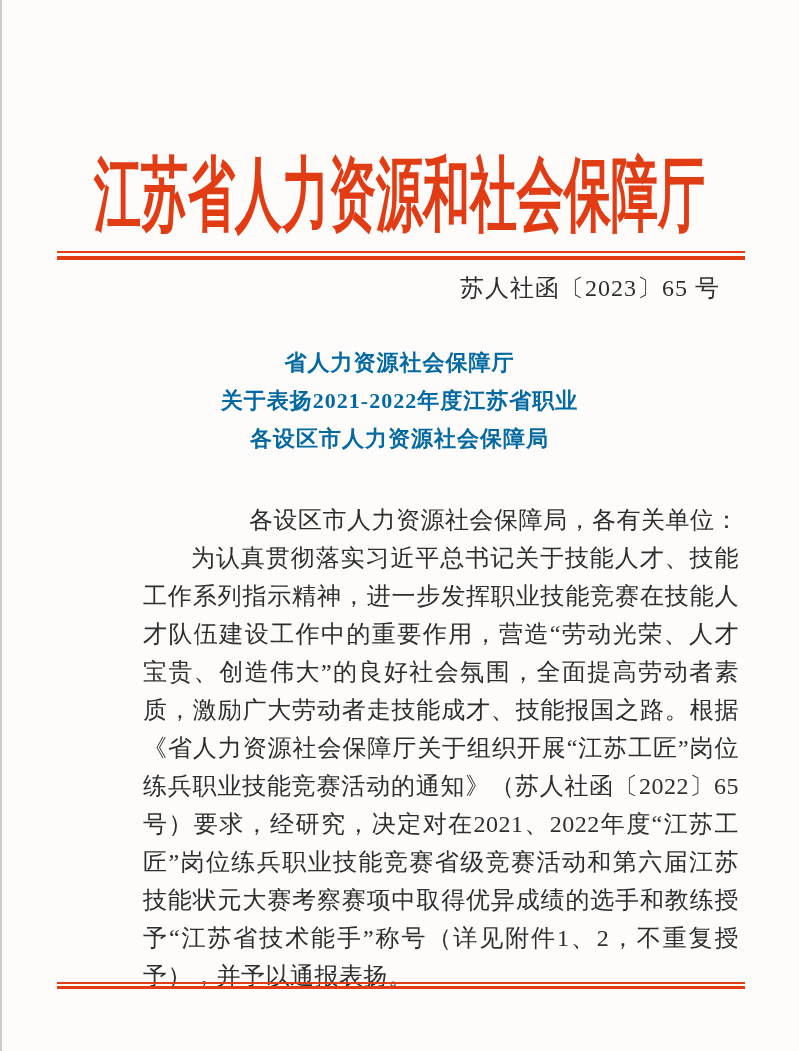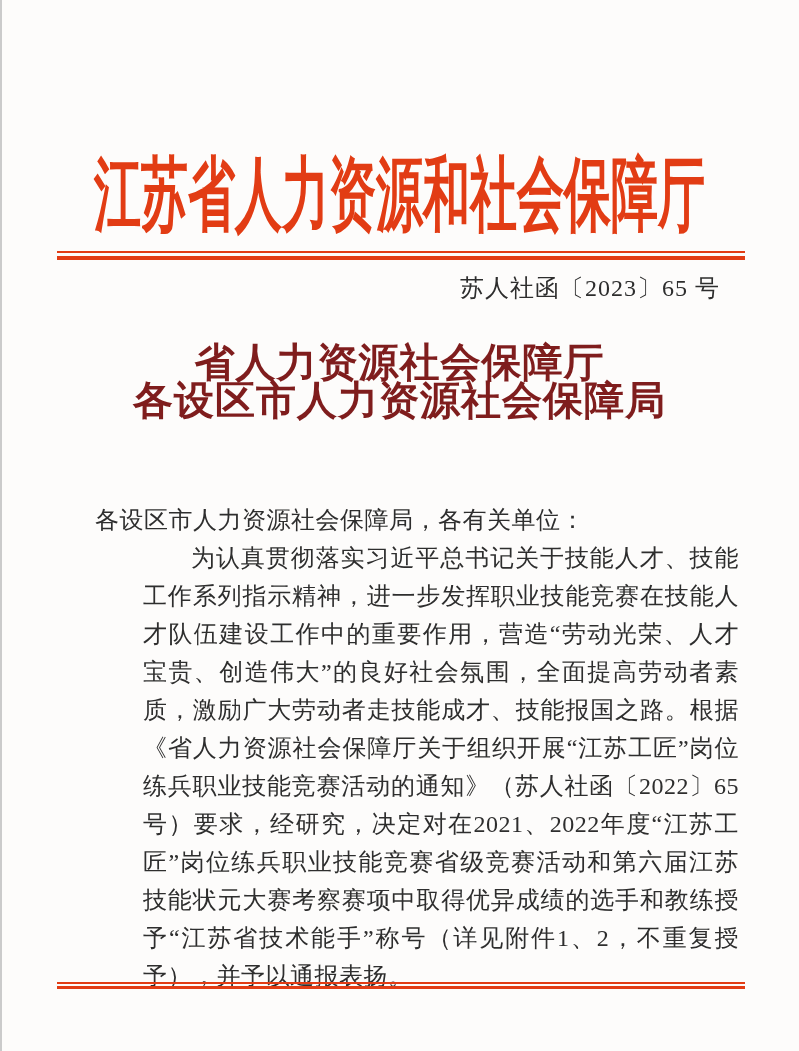--- a/index.html
+++ b/index.html
@@ -69,37 +69,37 @@
     color: #2d2d2d;
     letter-spacing: 1px;
     margin-left: 28px;
   }
   .doc-title {
     position: absolute;
     top: 344px;
     left: 0; right: 0;
     text-align: center;
     font-weight: bold;
-    color: #7f1d1d;
-    font-size: 40px;
+    color: #0369a1;
+    font-size: 22px;
     line-height: 38px;
     letter-spacing: 1px;
   }
   .body-text {
     position: absolute;
     top: 501px;
     left: 95px;
     width: 644px;
     font-size: 24px;
     line-height: 38px;
     color: #2e2e2e;
     letter-spacing: 0.5px;
   }
   .salutation {
-    text-align: left;
+    text-align: right;
   }
   .paragraph {
     text-align: justify;
     text-indent: 2em;
     margin-left: 48px;
   }
 </style>
 </head>
 <body>
 
@@ -110,20 +110,21 @@
   <div class="agency">
     <span class="stretch">江苏省人力资源和社会保障厅</span>
   </div>
 
   <div class="rule rule-top"></div>
 
   <div class="doc-number">苏人社函〔2023〕65 号</div>
 
   <div class="doc-title">
     <div>省人力资源社会保障厅</div>
+    <div>关于表扬2021-2022年度江苏省职业</div>
     <div>各设区市人力资源社会保障局</div>
   </div>
 
   <div class="body-text">
     <div class="salutation">各设区市人力资源社会保障局，各有关单位：</div>
     <div class="paragraph">为认真贯彻落实习近平总书记关于技能人才、技能工作系列指示精神，进一步发挥职业技能竞赛在技能人才队伍建设工作中的重要作用，营造“劳动光荣、人才宝贵、创造伟大”的良好社会氛围，全面提高劳动者素质，激励广大劳动者走技能成才、技能报国之路。根据《省人力资源社会保障厅关于组织开展“江苏工匠”岗位练兵职业技能竞赛活动的通知》（苏人社函〔2022〕65号）要求，经研究，决定对在2021、2022年度“江苏工匠”岗位练兵职业技能竞赛省级竞赛活动和第六届江苏技能状元大赛考察赛项中取得优异成绩的选手和教练授予“江苏省技术能手”称号（详见附件1、2，不重复授予），并予以通报表扬。</div>
   </div>
 
   <div class="rule rule-bottom"></div>
 

